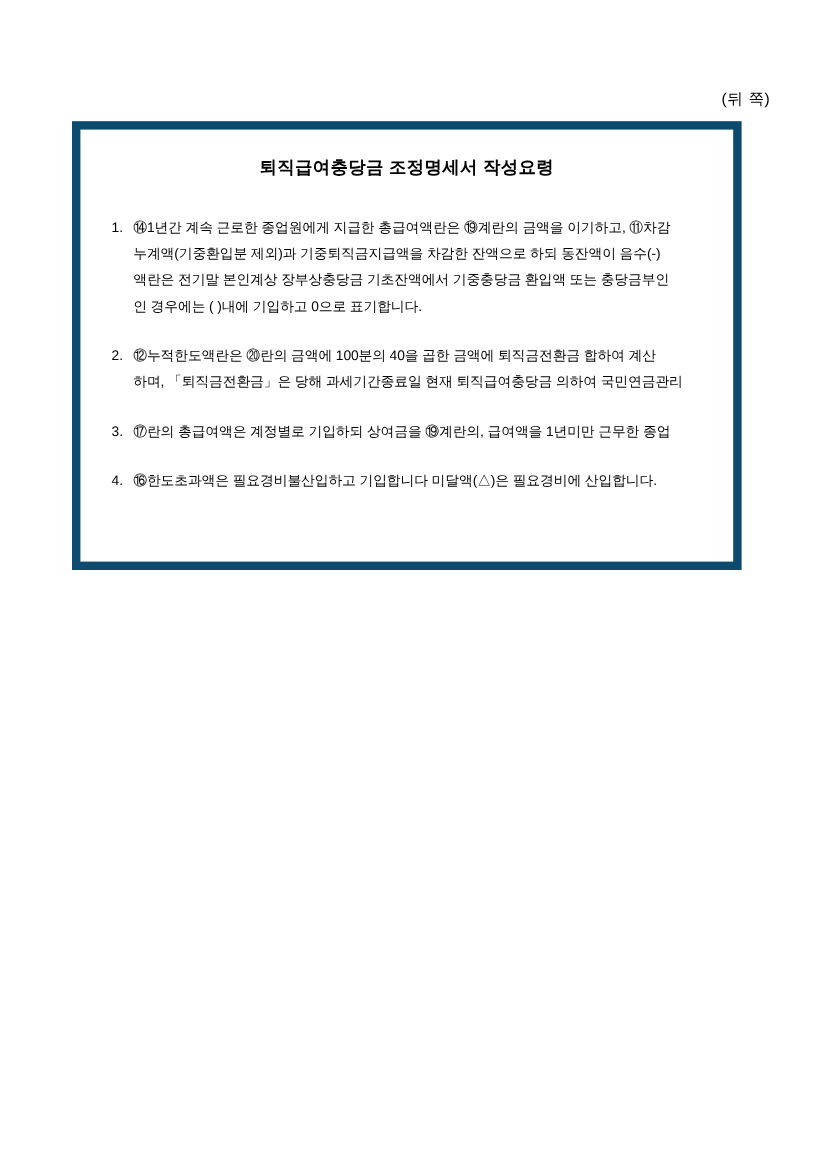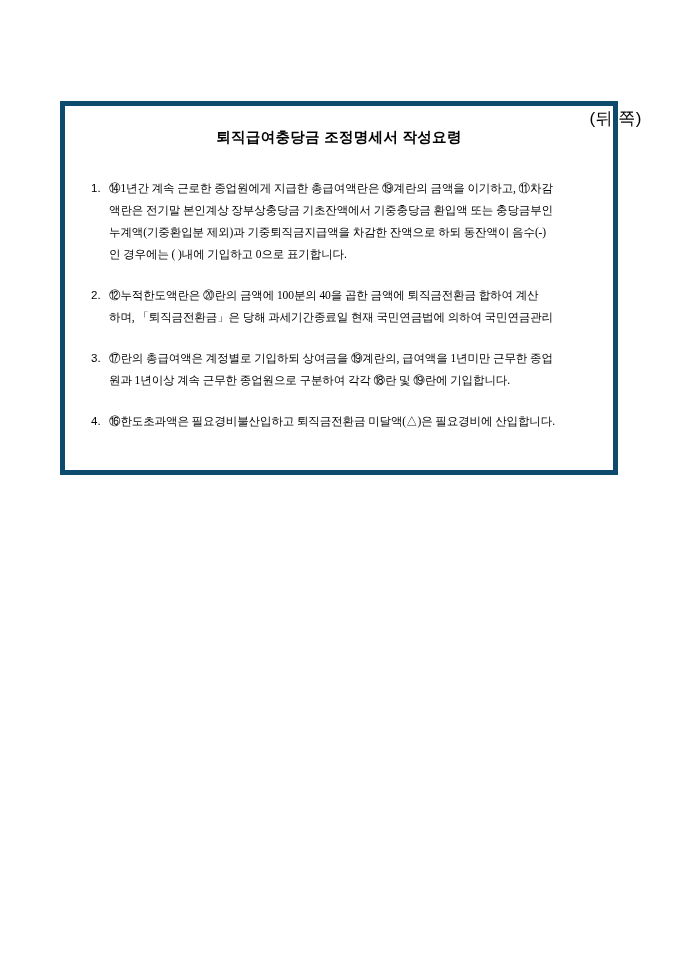--- a/index.html
+++ b/index.html
@@ -18,32 +18,31 @@
   .page {
     position: relative;
     width: 680px;
     height: 962px;
     box-sizing: border-box;
   }
   .page-marker {
     position: absolute;
     top: 74px;
     right: 38px;
-    font-size: 17px;
+    font-size: 13px;
     letter-spacing: 0.5px;
     font-family: "Liberation Sans", sans-serif;
-    margin-top: 33px;
   }
   .doc-box {
     position: absolute;
     left: 60px;
     top: 101px;
     width: 558px;
     height: 374px;
-    border: 5px solid #0c4a6e;
+    border: 7px solid #0c4a6e;
     box-sizing: border-box;
   }
   .doc-title {
     text-align: center;
     font-size: 14.5px;
     font-weight: bold;
     margin-top: 22px;
     letter-spacing: 0.3px;
     font-family: "Liberation Sans", sans-serif;
   }
@@ -68,21 +67,21 @@
     font-size: 11.5px;
     line-height: 22px;
     font-family: "Liberation Sans", sans-serif;
   }
   .item-body {
     flex: 1 1 auto;
     font-size: 11.5px;
     line-height: 22px;
     text-align: justify;
     text-justify: inter-character;
-    font-family: Liberation Serif, serif;
+    font-family: Liberation Sans, sans-serif;
     letter-spacing: -0.1px;
   }
   .item-body .ln {
     display: block;
     text-align: justify;
     text-align-last: left;
   }
   .item-body .ln.stretch {
     
   }
@@ -100,44 +99,43 @@
   <div class="doc-box">
 
     <div class="doc-title">퇴직급여충당금 조정명세서 작성요령</div>
 
     <ul class="items">
 
       <li class="item item-1">
         <span class="item-num">1.</span>
         <span class="item-body">
           <span class="ln stretch">⑭1년간 계속 근로한 종업원에게 지급한 총급여액란은 ⑲계란의 금액을 이기하고, ⑪차감</span>
+          <span class="ln stretch">누계액(기중환입분 제외)과 기중퇴직금지급액을 차감한 잔액으로 하되 동잔액이 음수(-)</span>
           <span class="ln stretch">액란은 전기말 본인계상 장부상충당금 기초잔액에서 기중충당금 환입액 또는 충당금부인</span>
-          <span class="ln stretch">누계액(기중환입분 제외)과 기중퇴직금지급액을 차감한 잔액으로 하되 동잔액이 음수(-)</span>
           <span class="ln last">인 경우에는 (  )내에 기입하고 0으로 표기합니다.</span>
         </span>
       </li>
 
       <li class="item item-2">
         <span class="item-num">2.</span>
         <span class="item-body">
           <span class="ln stretch">⑫누적한도액란은 ⑳란의 금액에 100분의 40을 곱한 금액에 퇴직금전환금 합하여 계산</span>
-          <span class="ln stretch">하며, 「퇴직금전환금」은 당해 과세기간종료일 현재 국민연금법에 의하여 국민연금관리</span>
+          <span class="ln stretch">하며, 「퇴직금전환금」은 당해 과세기간종료일 현재 퇴직급여충당금 의하여 국민연금관리</span>
         </span>
       </li>
 
       <li class="item item-3">
         <span class="item-num">3.</span>
         <span class="item-body">
           <span class="ln stretch">⑰란의 총급여액은 계정별로 기입하되 상여금을 ⑲계란의, 급여액을 1년미만 근무한 종업</span>
-          <span class="ln last">원과 1년이상 계속 근무한 종업원으로 구분하여 각각 ⑱란 및 ⑲란에 기입합니다.</span>
         </span>
       </li>
 
       <li class="item item-4">
         <span class="item-num">4.</span>
         <span class="item-body">
-          <span class="ln last">⑯한도초과액은 필요경비불산입하고 퇴직금전환금 미달액(△)은 필요경비에 산입합니다.</span>
+          <span class="ln last">⑯한도초과액은 필요경비불산입하고 기입합니다 미달액(△)은 필요경비에 산입합니다.</span>
         </span>
       </li>
 
     </ul>
   </div>
 </div>
 
 </body></html>

